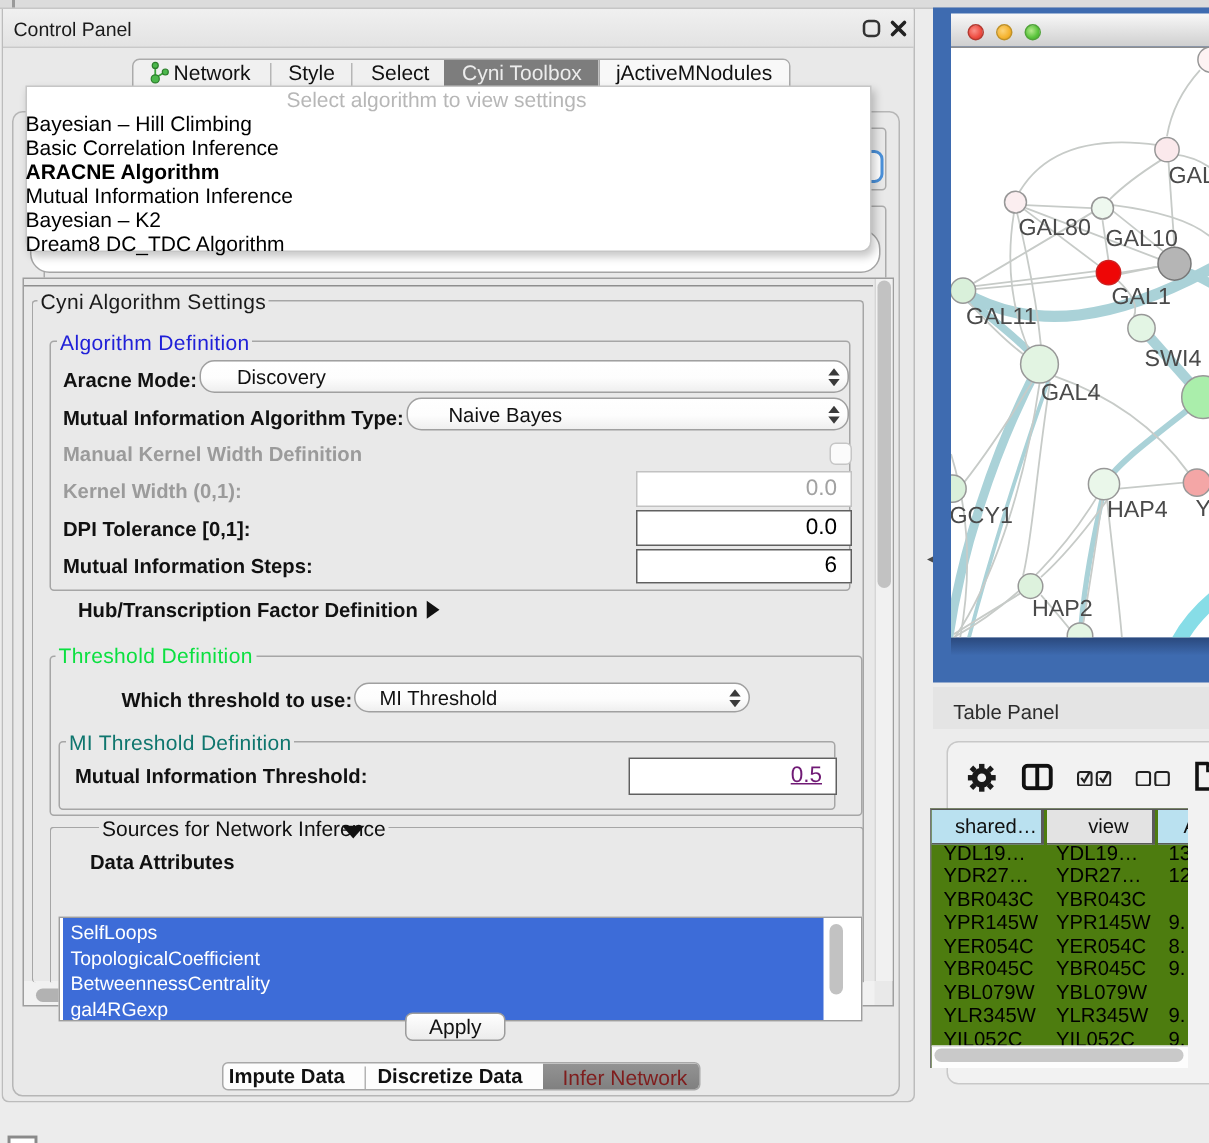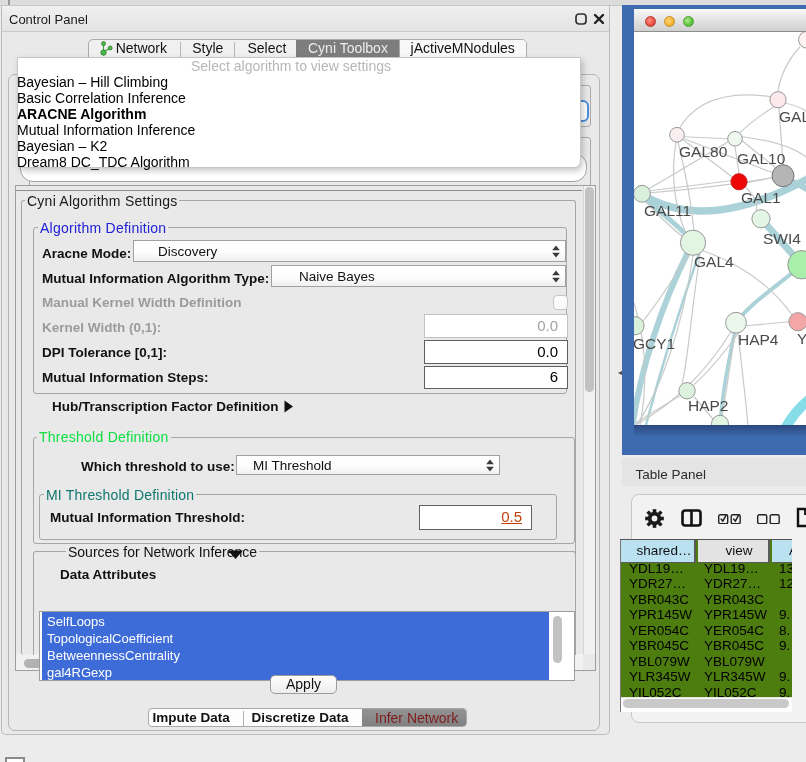--- a/index.html
+++ b/index.html
@@ -3,21 +3,21 @@
 <meta charset="utf-8">
 <style>
 * { margin:0; padding:0; box-sizing:border-box; }
 html,body { width:806px; height:762px; overflow:hidden; }
 body { font-family:"Liberation Sans", sans-serif; background:#ececec; position:relative; }
 .abs { position:absolute; }
 .lbl { position:absolute; font-size:13.5px; font-weight:bold; white-space:nowrap; color:#111; }
 .gray { color:#9b9b9b; }
 .grplab { position:absolute; background:#e9e9e9; padding:0 2px; font-size:14px; line-height:14px; white-space:nowrap; letter-spacing:0.25px; }
 .fld { position:absolute; background:#fff; font-size:15px; text-align:right; padding-right:9px; }
-.combo { position:absolute; background:linear-gradient(#ffffff,#fdfdfd 55%,#efefef); border:1px solid #a0a0a0; border-radius:0; font-size:13.5px; color:#111; }
+.combo { position:absolute; background:linear-gradient(#ffffff,#fdfdfd 55%,#efefef); border:1px solid #a0a0a0; border-radius:10px; font-size:13.5px; color:#111; }
 .combo .ar { position:absolute; right:4px; top:50%; margin-top:-6.5px; width:10px; height:13px; }
 .tabtxt { position:absolute; font-size:14px; color:#111; top:40px; }
 </style>
 </head>
 <body>
 
 <div class="abs" style="left:0;top:0;width:806px;height:6px;background:#dcdcdc;border-bottom:1px solid #c6c6c6;"></div>
 <div class="abs" style="left:8px;top:0;width:2px;height:5px;background:#9a9a9a;"></div>
 
 <div class="abs" style="left:1px;top:6px;width:609px;height:729px;background:#e9e9e9;border-radius:0 0 5px 5px;box-shadow:inset 0 0 0 1px #bcbcbc;"></div>
@@ -111,21 +111,21 @@
   <div class="abs" style="left:16px;top:2px;">MI Threshold</div>
   <svg class="ar" viewBox="0 0 10 13">
       <path d="M5 0.5 L8.8 5.3 L1.2 5.3 Z" fill="#3a3a3a"></path>
       <path d="M5 12.5 L1.2 7.7 L8.8 7.7 Z" fill="#3a3a3a"></path>
     </svg>
 </div>
 
 <div class="abs" style="left:39px;top:494px;width:518px;height:46px;border:1px solid #a6a6a6;border-radius:3px;"></div>
 <div class="grplab" style="left:44px;top:488px;color:#0f766e;letter-spacing:0.2px;">MI Threshold Definition</div>
 <div class="lbl" style="left:50px;top:510px;">Mutual Information Threshold:</div>
-<div class="fld" style="left:419px;top:505px;width:113px;height:25px;border:1.5px solid #606060;color:#c2410c;line-height:22px;text-decoration:underline;">0.5</div>
+<div class="fld" style="left:419px;top:505px;width:139px;height:25px;border:1.5px solid #606060;color:#701a75;line-height:22px;text-decoration:underline;">0.5</div>
 
 <div class="abs" style="left:33px;top:551px;width:543px;height:104px;border:1px solid #a6a6a6;border-radius:3px 3px 0 0;border-bottom:none;"></div>
 <div class="grplab" style="left:42px;top:545px;color:#111;letter-spacing:0;margin-left:24px;">Sources for Network Inference</div>
 <svg class="abs" style="left:227px;top:549px;" width="17" height="11" viewBox="0 0 17 11">
     <path d="M1 1.5 L16 1.5 L8.5 10 Z" fill="#111"></path>
   </svg>
 
 <div class="lbl" style="left:36px;top:567px;padding-left:24px;">Data Attributes</div>
 <div class="abs" style="left:39px;top:587px;width:536px;height:70px;background:#fff;border:1px solid #9e9e9e;margin-top:24px;">
   <div class="abs" style="left:2px;top:0px;width:507px;height:68px;background:#3d6cd8;"></div>

